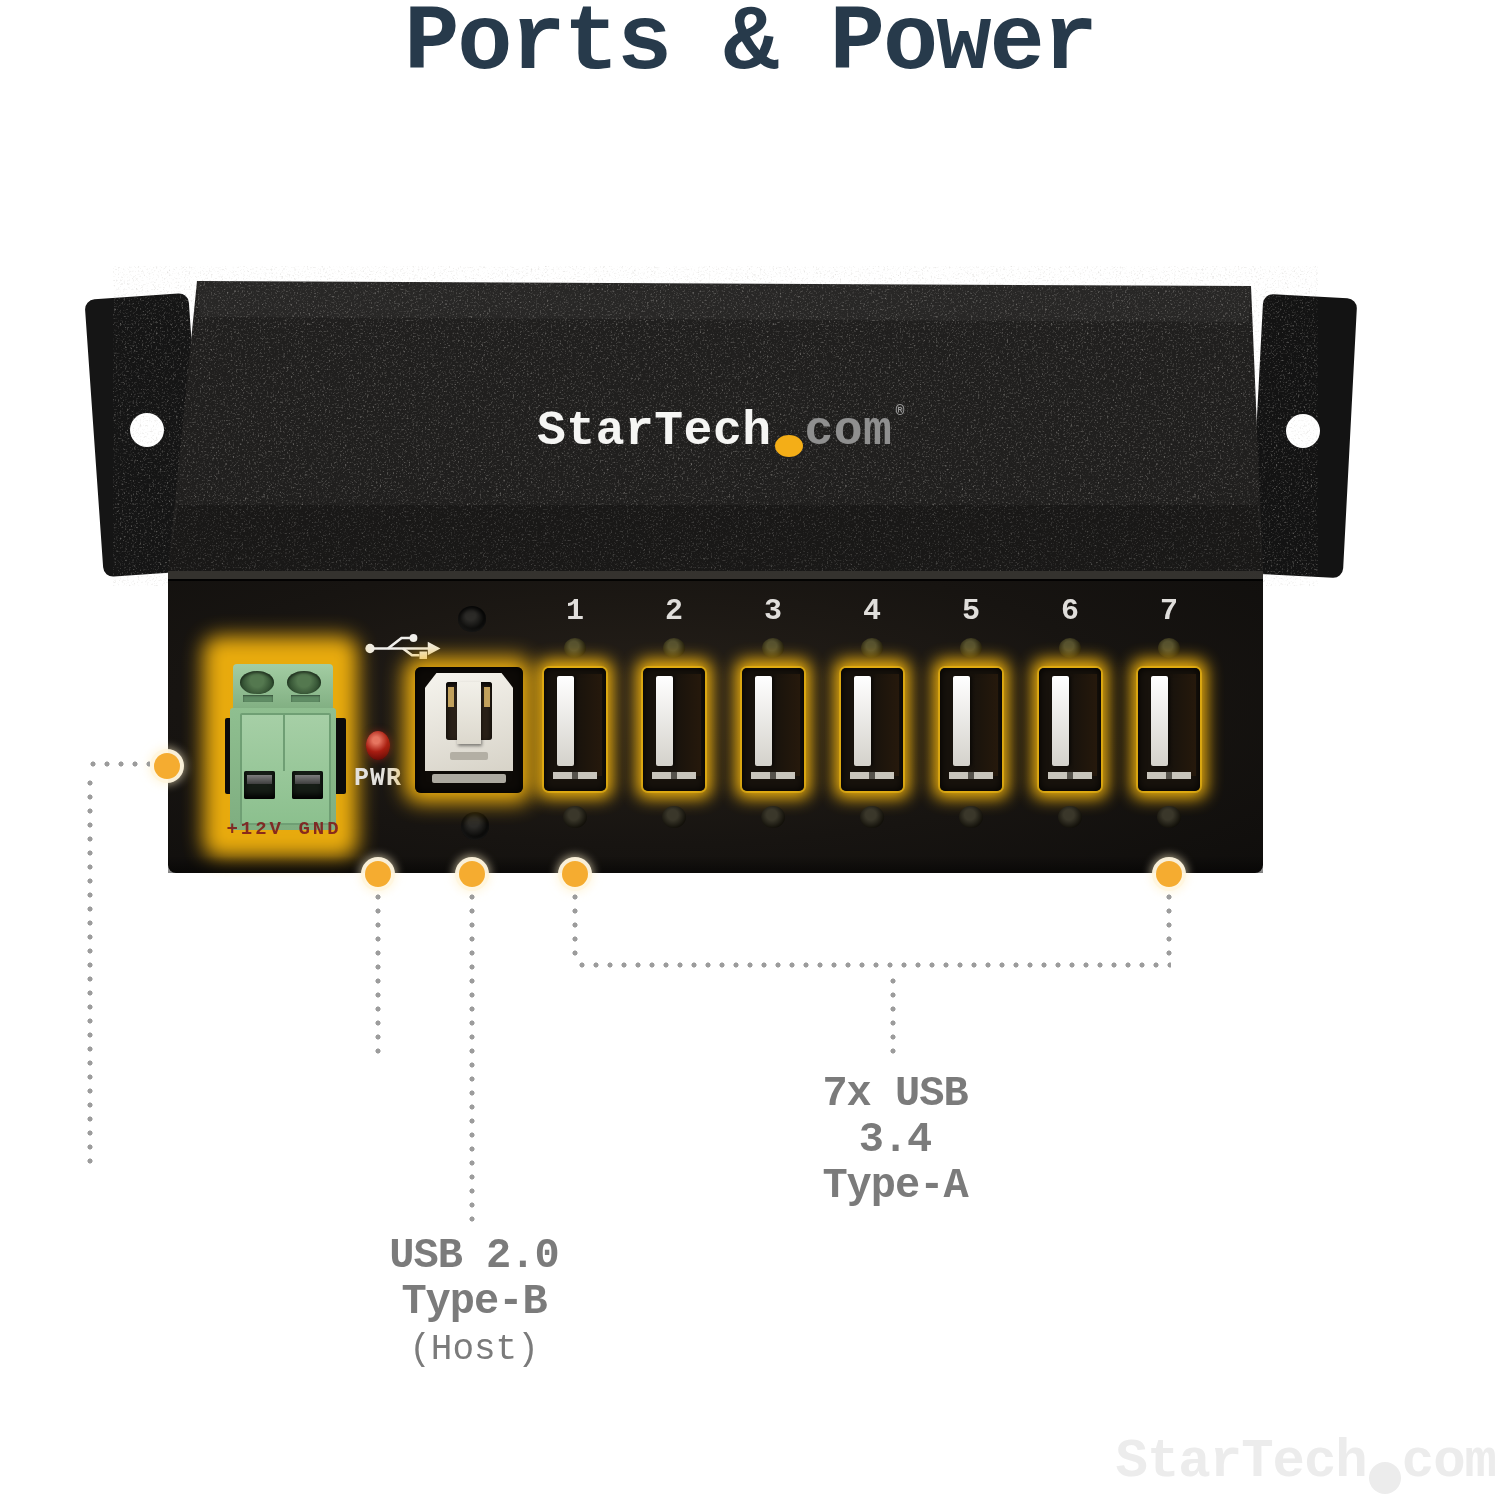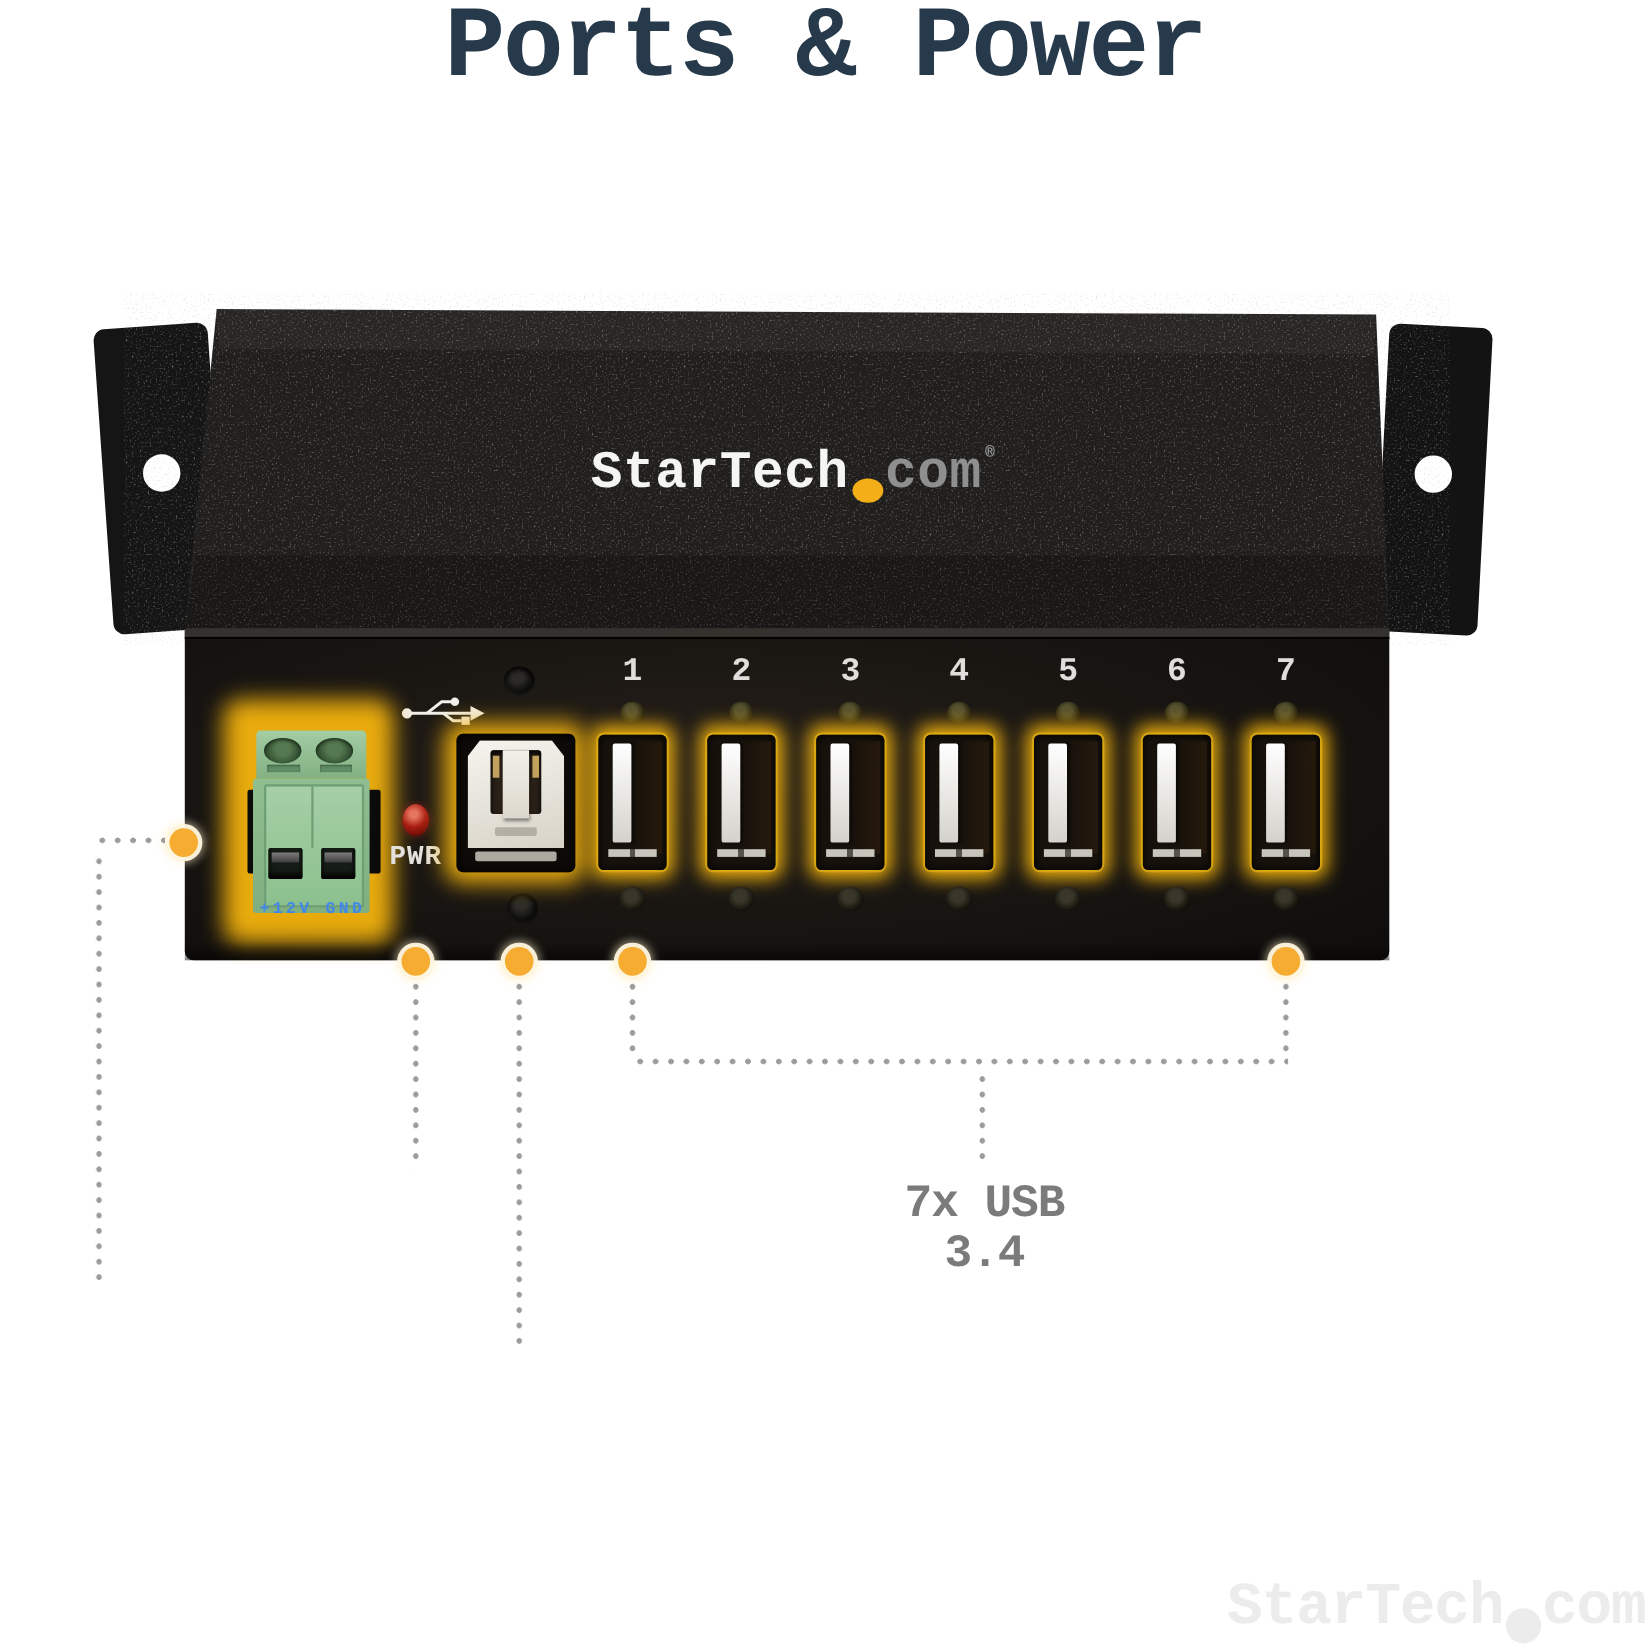--- a/index.html
+++ b/index.html
@@ -42,22 +42,22 @@
   .tb-slot{height:7px;background:#5f8c64;box-shadow:inset 0 1px 2px rgba(0,0,0,.45);}
   .tb-body{left:27px;top:72px;width:106px;height:122px;border-radius:3px;
            background:linear-gradient(180deg,#8fbf90,#7fae80);}
   .tb-face{left:37px;top:77px;width:87px;height:108px;border:2px solid #6f9f74;border-radius:2px;
            background:linear-gradient(180deg,#a6cfa6,#8cc08e);}
   .tb-div{left:80px;top:79px;width:2px;height:56px;background:#6f9e74;}
   .tb-wire{width:31px;height:28px;background:#161d16;border-radius:2px;box-shadow:inset 0 -4px 6px #000;}
   .tb-wire .metal{position:absolute;left:3px;top:4px;width:25px;height:9px;background:
       linear-gradient(180deg,#7d7d7d,#3f3f3f);}
   .tb-clip{background:#0b0b0b;border-radius:2px;}
-  .tb-marking{left:8px;top:182px;width:146px;text-align:center;font-size:15px;font-weight:700;
-      letter-spacing:3px;color:#3b82f6;opacity:.9;}
+  .tb-marking{left:8px;top:182px;width:146px;text-align:center;font-size:19px;font-weight:700;
+      letter-spacing:3px;color:#7f1d1d;opacity:.9;}
 
   
   .led{left:366px;top:731px;width:24px;height:29px;border-radius:50%;
        background:radial-gradient(circle at 42% 32%,#e67560 0 14%,#a81d12 48%,#650b06 85%);
        box-shadow:0 0 7px rgba(190,40,25,.55);}
   .pwr{left:346px;top:764px;width:64px;text-align:center;font-size:25px;font-weight:600;
        color:#e3e1dd;letter-spacing:1px;}
 
   
   .screw{border-radius:50%;background:radial-gradient(circle at 45% 35%,#2c2b28 0 22%,#050504 70%);
@@ -288,20 +288,26 @@
   <div class="abs dotv" style="left:87px;top:776px;height:388px;"></div>
   <div class="abs dotv" style="left:375px;top:890px;height:172px;"></div>
   <div class="abs dotv" style="left:469px;top:890px;height:336px;"></div>
   <div class="abs dotv" style="left:572px;top:890px;height:66px;"></div>
   <div class="abs dotv" style="left:1166px;top:890px;height:66px;"></div>
   <div class="abs doth" style="left:575px;top:962px;width:596px;"></div>
   <div class="abs dotv" style="left:890px;top:974px;height:84px;"></div>
 
   <div class="abs lbl" style="left:775px;top:1071px;width:240px;">
     <div>7x USB 3.4</div>
+    <div>Type-A</div>
+  </div>
+  <div class="abs lbl" style="left:344px;top:1233px;width:260px;">
+    <div>USB 2.0</div>
+    <div><span>Type-B</span>
+      <span class="light">(Host)</span></div>
   </div>
 
   <div class="abs watermark">
     <span>StarTech</span>
       <span class="wdot"></span>
       <span>com</span>
   </div>
 
 </div>
 

